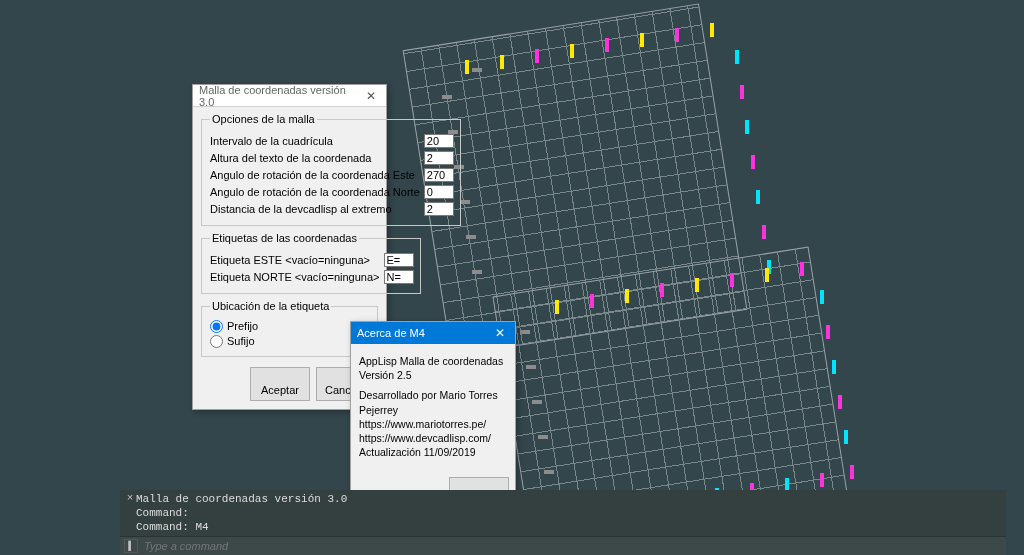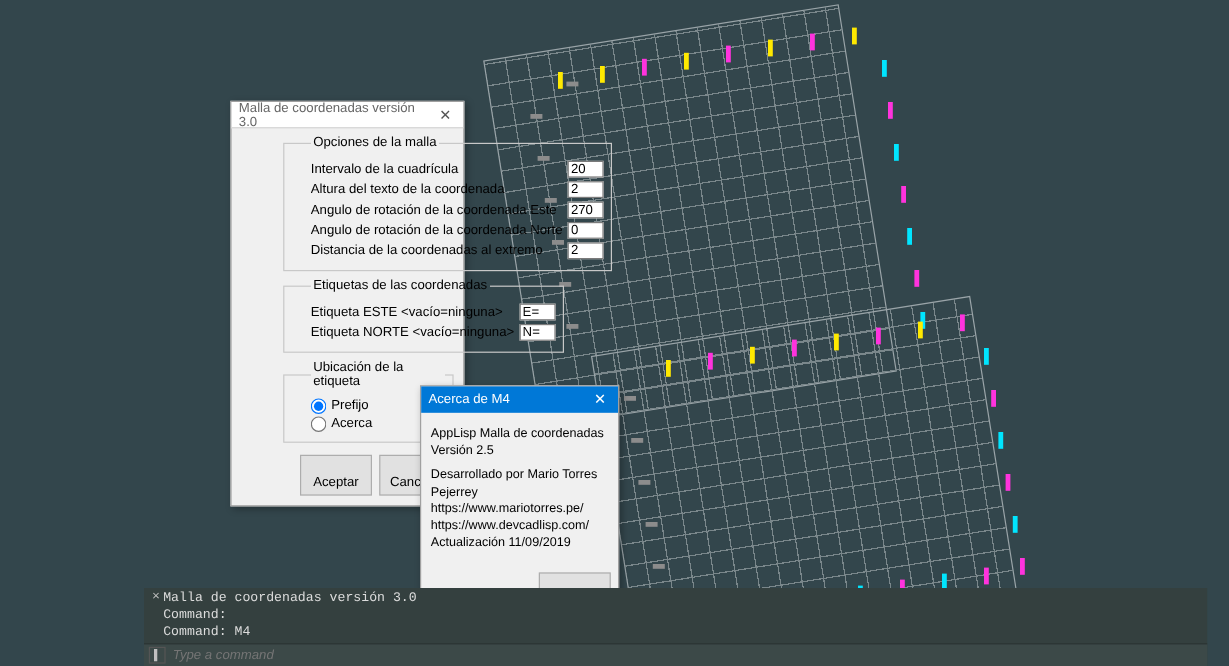--- a/index.html
+++ b/index.html
@@ -58,22 +58,21 @@
     margin-left: auto;
     width: 18px; height: 16px;
     display: flex; align-items: center; justify-content: center;
     font-size: 12px; color: #555;
   }
 
   .dlg-body { padding: 6px 8px 8px 8px; }
   fieldset {
     border: 1px solid #c8c8c8;
     margin-bottom: 6px;
-    padding: 6px 6px 6px 22px;
-    margin-left: 35px;
+    padding: 6px 6px 6px 8px;
   }
   legend { font-size: 11px; padding: 0 2px; }
   .row {
     display: flex;
     align-items: center;
     gap: 4px;
     margin: 3px 0;
     font-size: 11px;
   }
   .row label { flex: 1; white-space: nowrap; overflow: hidden; }
@@ -246,21 +245,21 @@
       </div>
       <div class="row">
         <label>Angulo de rotación de la coordenada Este</label>
         <input type="text" value="270" style="">
       </div>
       <div class="row">
         <label>Angulo de rotación de la coordenada Norte</label>
         <input type="text" value="0" style="">
       </div>
       <div class="row">
-        <label>Distancia de la coordenadas al extremo</label>
+        <label>Distancia de la devcadlisp al extremo</label>
         <input type="text" value="2" style="">
       </div>
     </fieldset>
 
     <fieldset>
       <legend>Etiquetas de las coordenadas</legend>
       <div class="row">
         <label>Etiqueta ESTE &lt;vacío=ninguna&gt;</label>
         <input type="text" value="E=" style="">
       </div>
@@ -271,21 +270,21 @@
     </fieldset>
 
     <fieldset>
       <legend>Ubicación de la etiqueta</legend>
       <div class="radio-row">
         <input type="radio" name="pos" checked="" style="">
         <label>Prefijo</label>
       </div>
       <div class="radio-row">
         <input type="radio" name="pos" style="">
-        <label>Acerca</label>
+        <label>Sufijo</label>
       </div>
     </fieldset>
 
     <div class="btnbar">
       <button class="winbtn">Aceptar</button>
       <button class="winbtn">Cancelar</button>
     </div>
   </div>
 </div>
 

